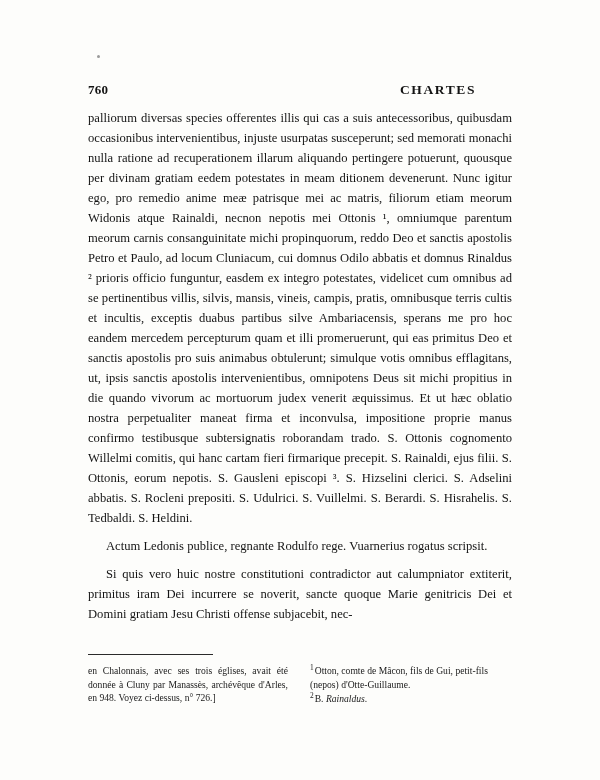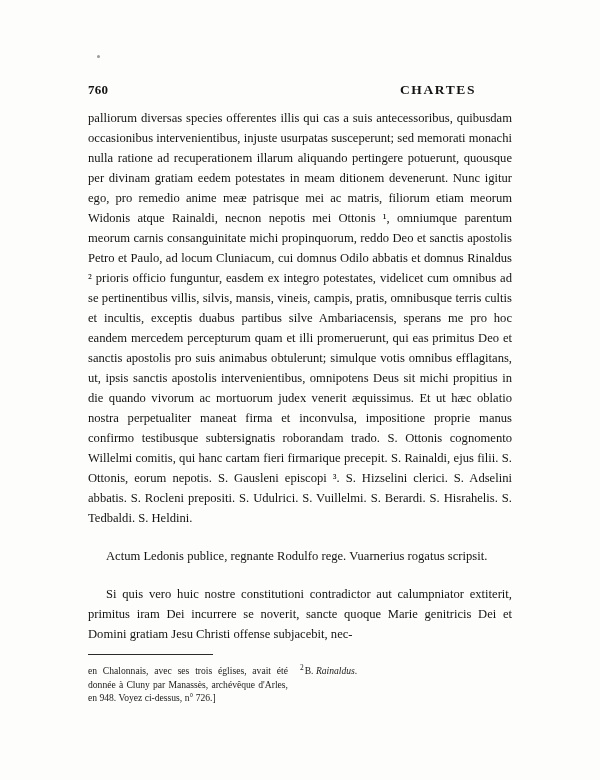--- a/index.html
+++ b/index.html
@@ -67,37 +67,37 @@
     -webkit-hyphens: none;
     hyphens: none;
   }
   .body-text p {
     margin: 0;
   }
   .body-text p.indent {
     text-indent: 18px;
   }
   .body-text p + p {
-    margin-top: 18px;
+    margin-top: 8px;
   }
   .rule {
     position: absolute;
     left: 88px;
     top: 654px;
     width: 125px;
     height: 1px;
     background: #2b2b2b;
   }
   .notes {
     position: absolute;
     left: 88px;
     top: 664px;
     width: 424px;
     display: flex;
-    gap: 12px;
+    gap: 22px;
     font-size: 9.6px;
     line-height: 13.6px;
     color: #1a1a1a;
   }
   .notes-col {
     width: 200px;
   }
   .notes-col.left {
     text-align: justify;
   }
@@ -130,17 +130,18 @@
     <p class="indent">Si quis vero huic nostre constitutioni contradictor aut calumpniator extiterit, primitus iram Dei incurrere se noverit, sancte quoque Marie genitricis Dei et Domini gratiam Jesu Christi offense subjacebit, nec-</p>
   </div>
 
   <div class="rule"></div>
 
   <div class="notes">
     <div class="notes-col left">
       <p class="note-item">en Chalonnais, avec ses trois églises, avait été donnée à Cluny par Manassès, archévêque d'Arles, en 948. Voyez ci-dessus, n° 726.]</p>
     </div>
     <div class="notes-col right">
+      <p class="note-item"><span class="marker">1</span><span>Otton, comte de Mâcon, fils de Gui, petit-fils (nepos) d'Otte-Guillaume.</span></p>
       <p class="note-item"><span class="marker">2</span><span>B. </span><i>Rainaldus</i><span>.</span></p>
     </div>
   </div>
 
 </div>
 
 </body></html>

